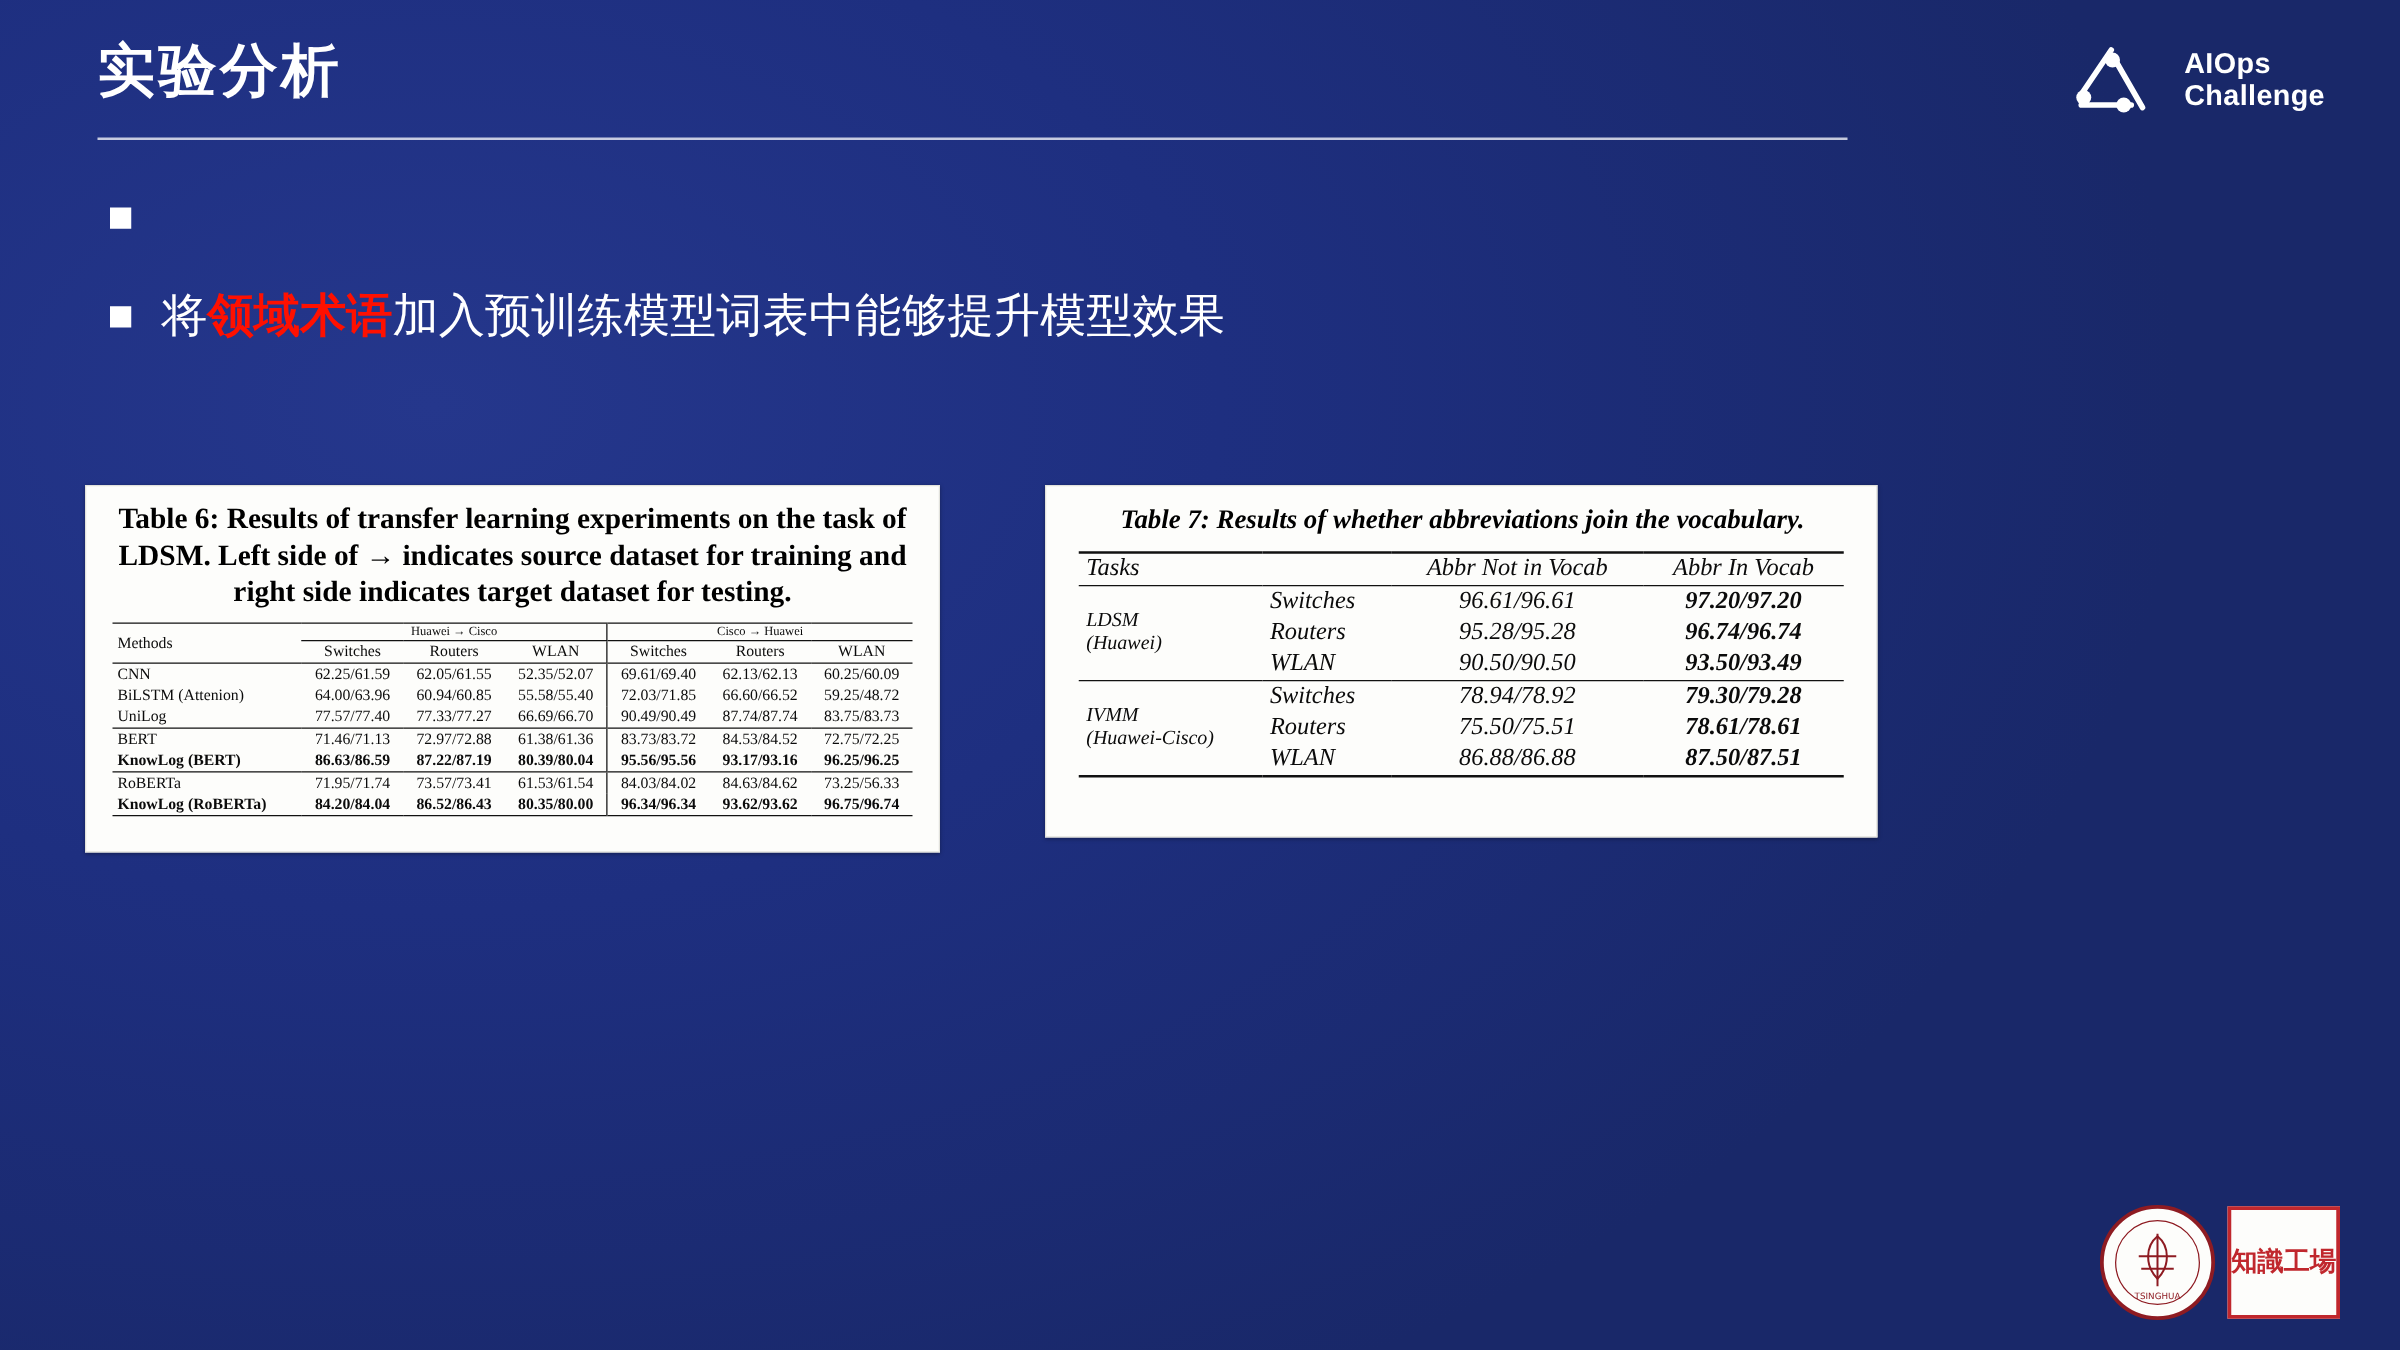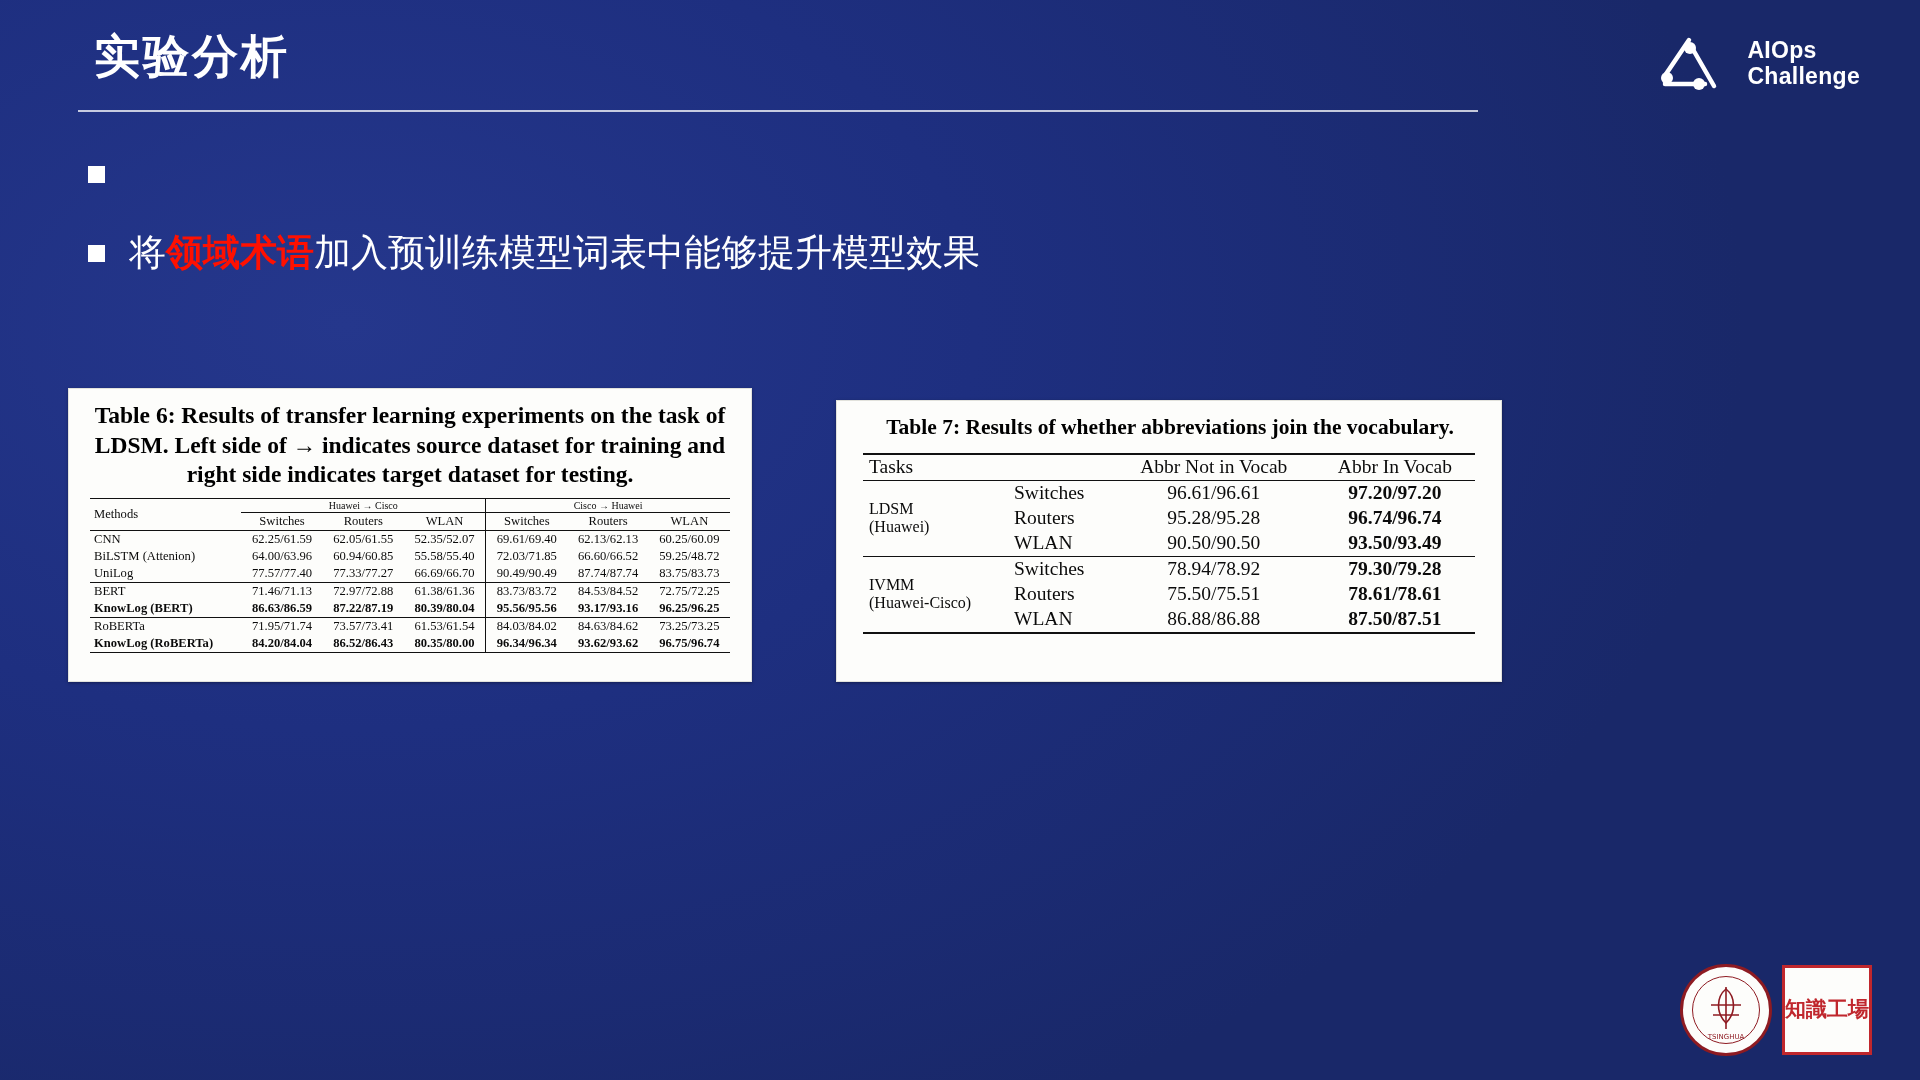--- a/index.html
+++ b/index.html
@@ -13,21 +13,20 @@
     position:absolute;inset:0;
     background:
       radial-gradient(ellipse 1400px 900px at 18% 30%, #25378c 0%, #1e2f80 45%, #192869 100%);
   }
   
   .title{
     position:absolute;left:78px;top:26px;
     color:#ffffff;font-size:46px;font-weight:bold;
     letter-spacing:3px;
     font-family:"DejaVu Sans","Liberation Sans",sans-serif;
-    margin-left:16px;
   }
   .title-rule{
     position:absolute;left:78px;top:110px;width:1400px;height:2px;
     background:rgba(255,255,255,.75);
   }
   .logo{
     position:absolute;right:60px;top:28px;height:72px;
     display:flex;align-items:center;gap:26px;
   }
   .logo-mark{width:62px;height:60px;position:relative;}
@@ -45,21 +44,21 @@
     white-space:nowrap;
   }
   .hl{color:#ff1000;font-weight:bold;}
   
   .paper-card{
     position:absolute;background:#fdfdfb;
     border:1px solid #e2e2dc;
     box-shadow:0 1px 3px rgba(0,0,0,.35);
   }
   #table6-card{left:68px;top:388px;width:682px;height:292px;}
-  #table7-card{left:836px;top:400px;width:664px;height:280px;}
+  #table7-card{left:836px;top:388px;width:664px;height:280px;font-style:italic;}
   .cap{
     font-family:"Liberation Serif","DejaVu Serif",serif;
     font-weight:bold;color:#000000;text-align:center;
   }
   #t6cap{font-size:23.5px;line-height:1.26;padding:12px 14px 6px 14px;}
   #t7cap{font-size:21.5px;line-height:1.25;padding:13px 14px 8px 16px;}
   table{border-collapse:collapse;font-family:"Liberation Serif","DejaVu Serif",serif;color:#0b0b0b;}
   
   #t6{width:640px;margin:2px auto 0 auto;font-size:12.6px;}
   #t6 td,#t6 th{padding:1px 4px;white-space:nowrap;font-weight:normal;}
@@ -202,21 +201,21 @@
             <td class="num b">93.17/93.16</td>
             <td class="num b">96.25/96.25</td>
           </tr>
           <tr class="midrule">
             <td class="lbl">RoBERTa</td>
             <td class="num">71.95/71.74</td>
             <td class="num">73.57/73.41</td>
             <td class="num">61.53/61.54</td>
             <td class="num vsep">84.03/84.02</td>
             <td class="num">84.63/84.62</td>
-            <td class="num">73.25/73.25</td>
+            <td class="num">73.25/56.33</td>
           </tr>
           <tr class=" lastrow">
             <td class="lbl b">KnowLog (RoBERTa)</td>
             <td class="num b">84.20/84.04</td>
             <td class="num b">86.52/86.43</td>
             <td class="num b">80.35/80.00</td>
             <td class="num b vsep">96.34/96.34</td>
             <td class="num b">93.62/93.62</td>
             <td class="num b">96.75/96.74</td>
           </tr>

